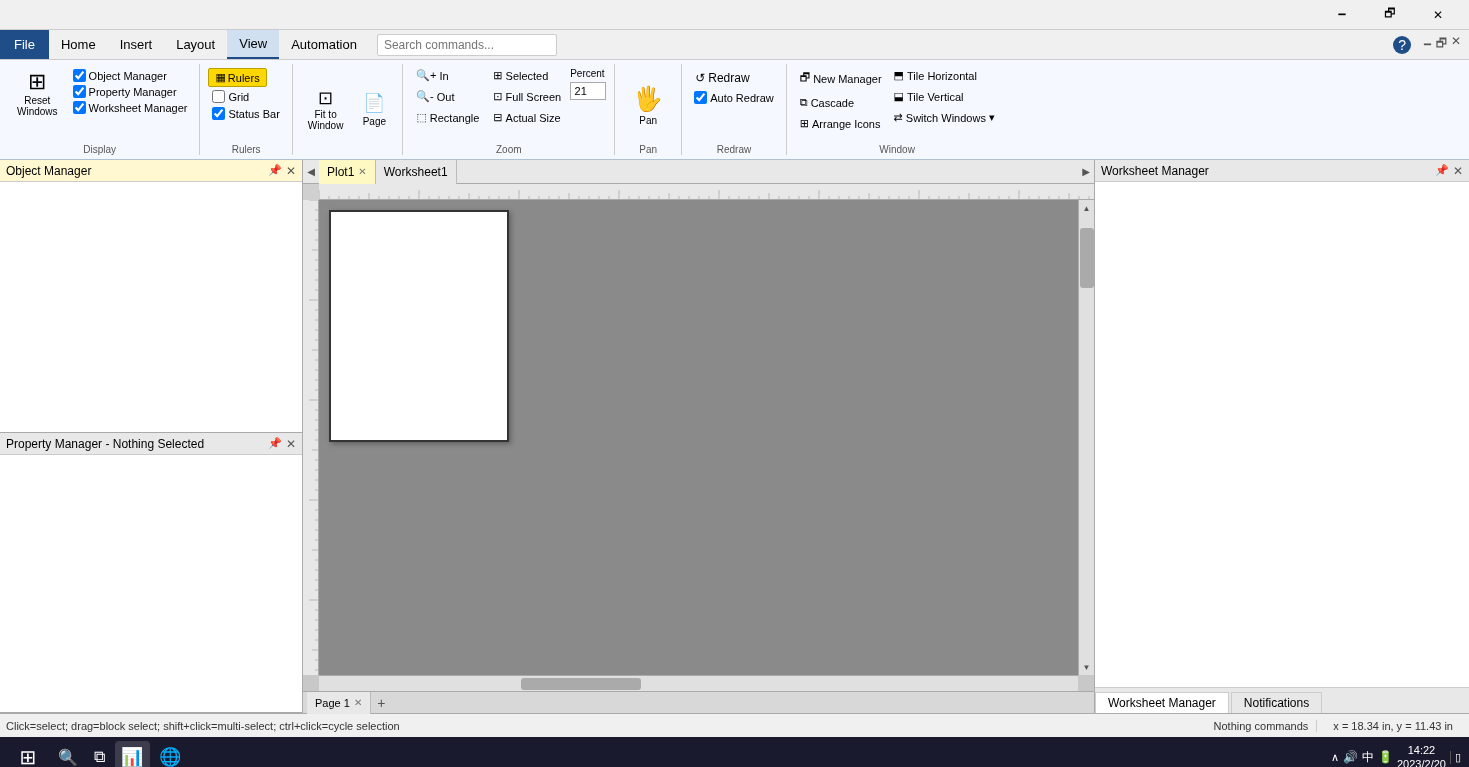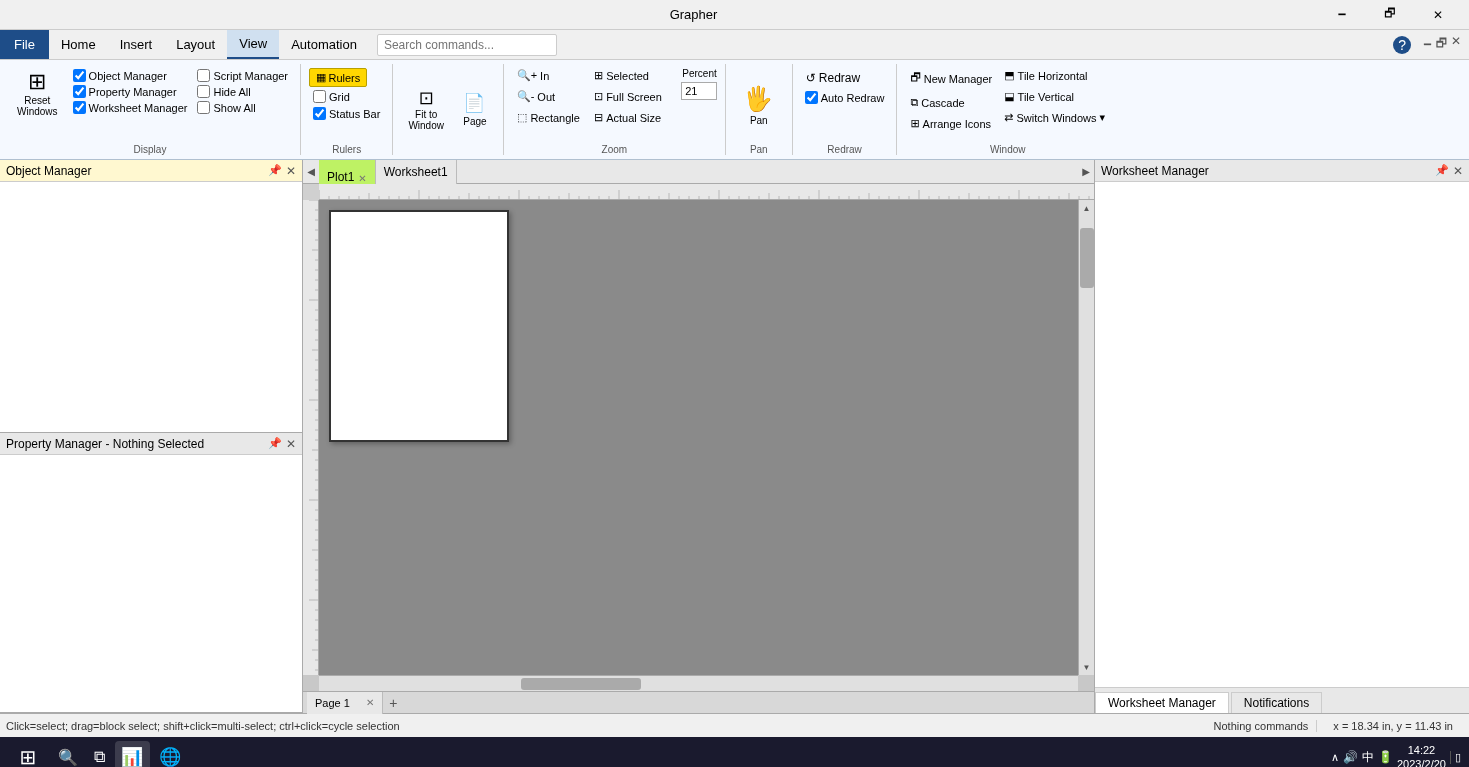--- a/index.html
+++ b/index.html
@@ -242,21 +242,21 @@
       display: flex;
       align-items: center;
       padding: 0 8px;
       height: 24px;
       font-size: 12px;
       cursor: pointer;
       border-right: 1px solid #bbb;
       background: #e8e8e8;
       gap: 4px;
     }
-    .tab.active { background: #bef264; align-items: flex-end; }
+    .tab.active { background: #fef9c3; }
     .tab-close { font-size: 10px; color: #777; }
     .tab-end-arrow {
       width: 16px; height: 24px;
       display: flex; align-items: center; justify-content: center;
       cursor: pointer; font-size: 10px; color: #555; margin-left: auto;
     }
 
     
     #canvas-area {
       flex: 1;
@@ -344,21 +344,21 @@
       align-items: center;
       height: 22px;
       border-top: 1px solid #aaa;
     }
     .page-tab {
       display: flex; align-items: center;
       padding: 0 8px; height: 22px;
       font-size: 11px; cursor: pointer;
       background: #e8e8e8;
       border-right: 1px solid #bbb;
-      gap: 16px;
+      gap: 4px;
     }
     .page-add { padding: 0 6px; cursor: pointer; font-size: 14px; color: #555; }
 
     
     #right-panel {
       width: 375px;
       border-left: 1px solid #aaa;
       display: flex;
       flex-direction: column;
     }
@@ -464,21 +464,20 @@
       cursor: pointer;
       font-size: 8px;
       color: #555;
     }
   </style>
 </head>
 <body>
 
 <div id="title-bar">
   <div style="width:60px"></div>
-  <div id="title-bar-title">Grapher</div>
   <div id="title-bar-controls">
     <button class="title-btn">🗕</button>
     <button class="title-btn">🗗</button>
     <button class="title-btn close">✕</button>
   </div>
 </div>
 
 <div id="menu-bar">
   <button class="file-btn">File</button>
   <button class="menu-item">Home</button>
@@ -512,34 +511,20 @@
         </label>
         <label class="checkbox-label">
           <input type="checkbox" checked="" style=""> 
             <span>Property Manager</span>
         </label>
         <label class="checkbox-label">
           <input type="checkbox" checked="" style=""> 
             <span>Worksheet Manager</span>
         </label>
       </div>
-      <div class="ribbon-column" style="padding-top:4px;">
-        <label class="checkbox-label">
-          <input type="checkbox" style=""> 
-            <span>Script Manager</span>
-        </label>
-        <label class="checkbox-label">
-          <input type="checkbox" style=""> 
-            <span>Hide All</span>
-        </label>
-        <label class="checkbox-label">
-          <input type="checkbox" style=""> 
-            <span>Show All</span>
-        </label>
-      </div>
     </div>
     <div class="ribbon-group-label">Display</div>
   </div>
 
   <div class="ribbon-group">
     <div class="ribbon-items" style="flex-direction:column; align-items:flex-start; gap:2px; padding-top:4px;">
       <button class="rulers-btn">
         <span>▦</span>
         <span>Rulers</span>
       </button>
@@ -591,21 +576,21 @@
         </button>
         <button class="ribbon-btn-small">
           <span>⊡</span>
           <span>Full Screen</span>
         </button>
         <button class="ribbon-btn-small">
           <span>⊟</span>
           <span>Actual Size</span>
         </button>
       </div>
-      <div class="ribbon-column" style="padding-top:4px; align-items:flex-end;margin-left:10px;">
+      <div class="ribbon-column" style="padding-top:4px; align-items:flex-start;">
         <span style="font-size:10px; margin-bottom:2px;">Percent</span>
         <input type="number" class="zoom-input" value="21" style="">
       </div>
     </div>
     <div class="ribbon-group-label">Zoom</div>
   </div>
 
   <div class="ribbon-group">
     <div class="ribbon-items" style="padding-top:4px;">
       <button class="ribbon-btn" style="min-width:50px;">

